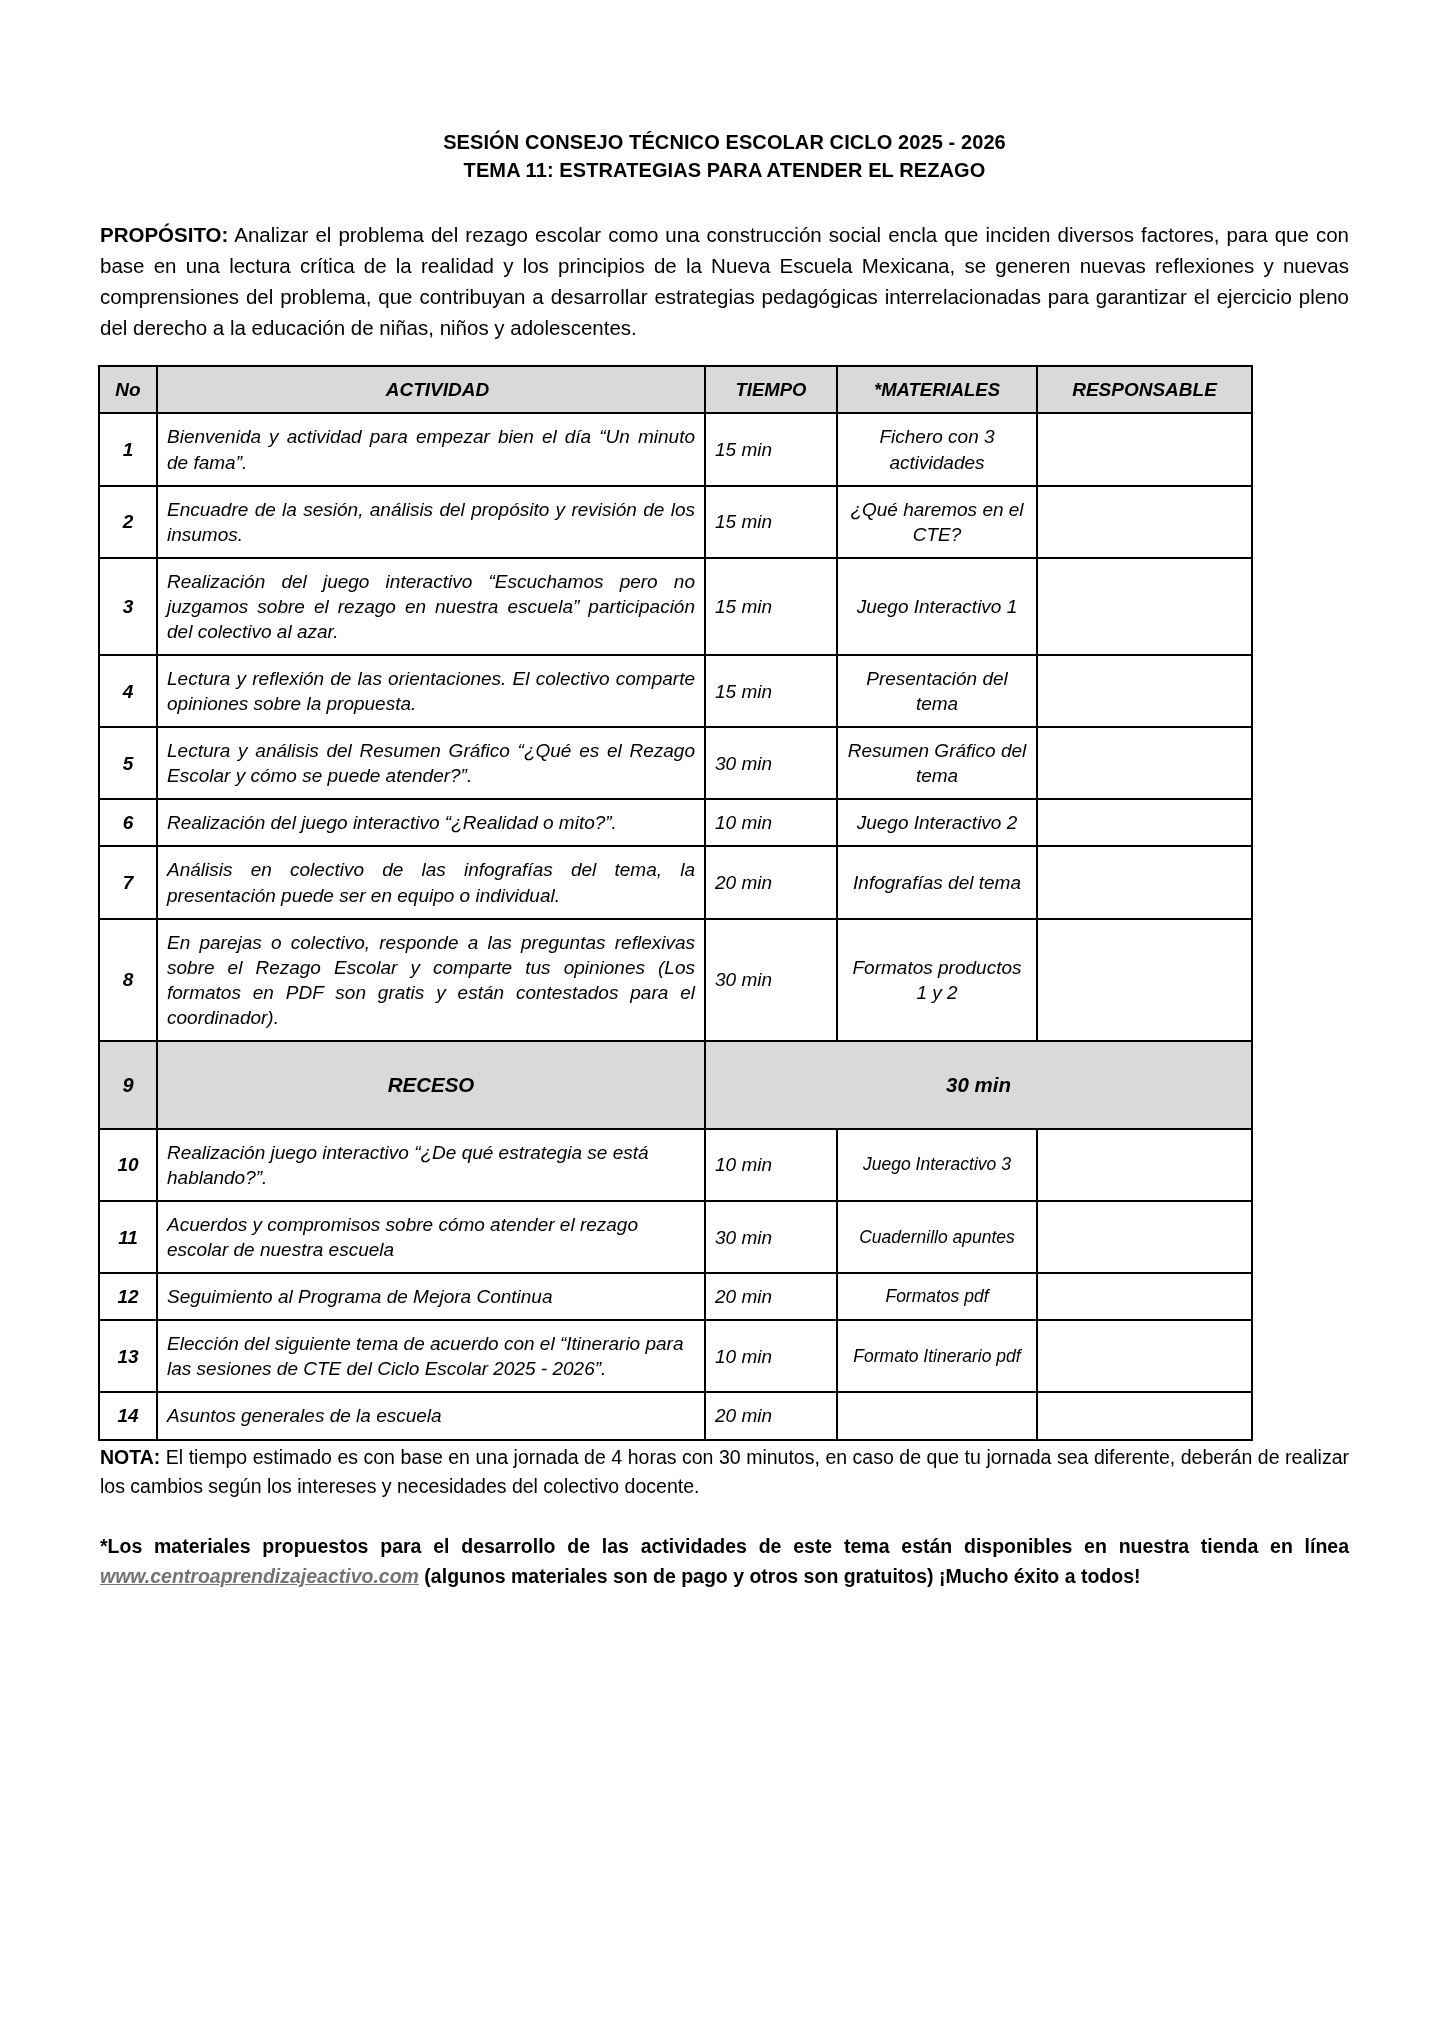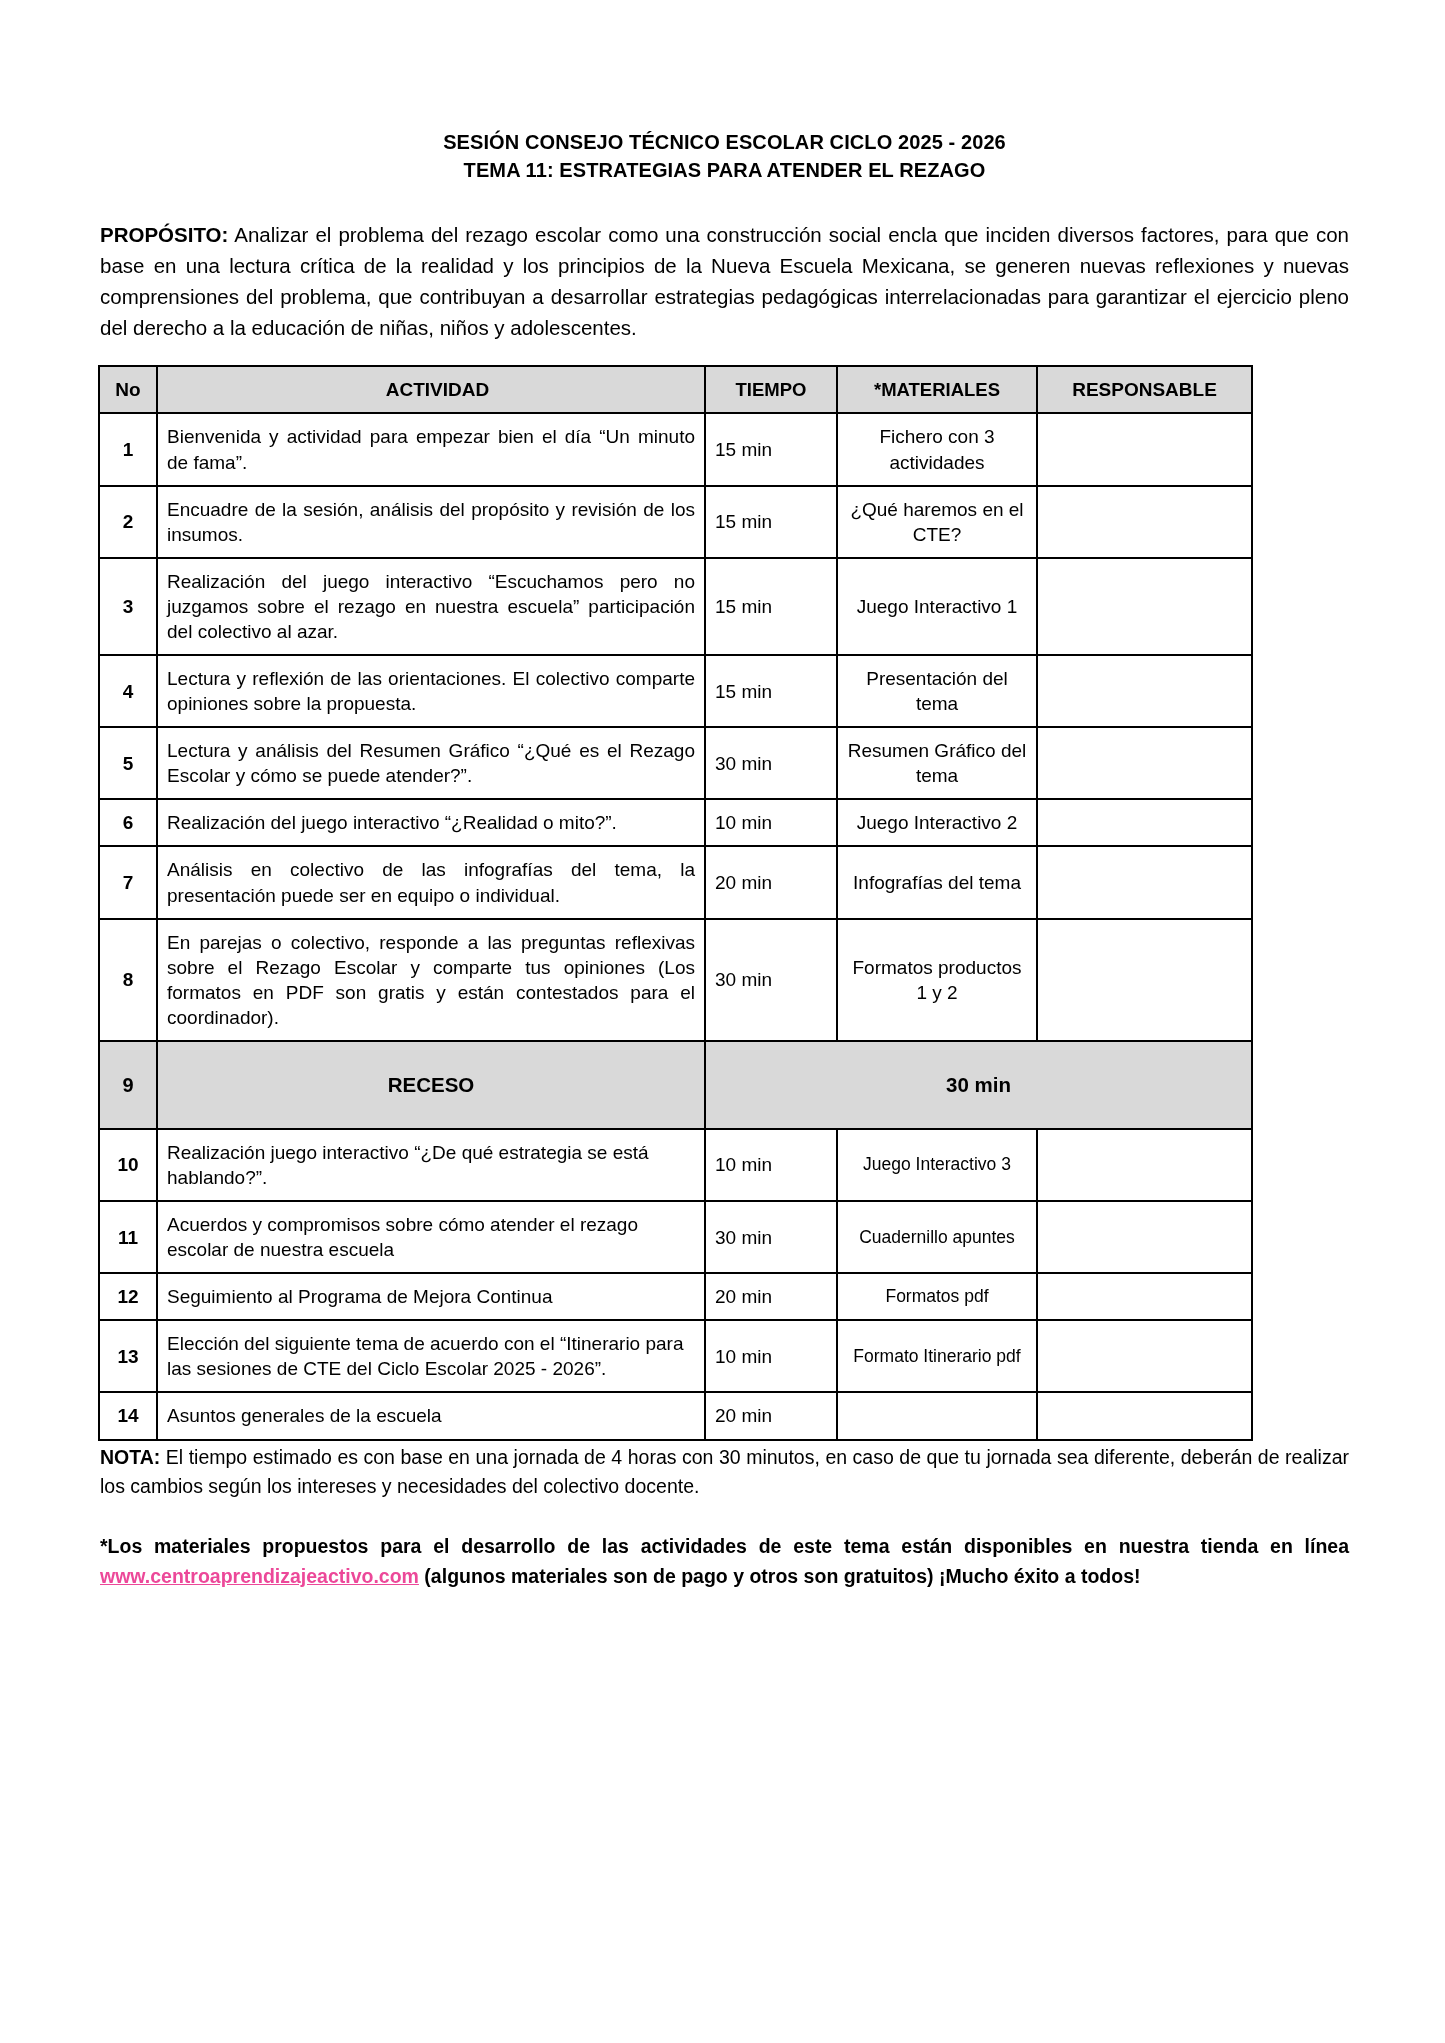--- a/index.html
+++ b/index.html
@@ -42,20 +42,21 @@
   }
   .purpose .lead { font-weight: bold; }
 
   
   table.agenda {
     margin-top: 22px;
     border-collapse: collapse;
     table-layout: fixed;
     width: 1031px;
     margin-left: -2px;
+    font-style: italic;
   }
   table.agenda td, table.agenda th {
     border: 2px solid #000000;
     vertical-align: middle;
     padding: 10px 9px;
     font-size: 19px;
     line-height: 1.32;
     background: #ffffff;
   }
   thead th {
@@ -264,15 +265,15 @@
         <td class="c-tiempo">20 min</td>
         <td class="c-mat small"></td>
         <td class="c-resp"></td>
       </tr>
 
     </tbody>
   </table>
 
   <p class="note"><span class="lead">NOTA:</span><span> El tiempo estimado es con base en una jornada de 4 horas con 30 minutos, en caso de que tu jornada sea diferente, deberán de realizar los cambios según los intereses y necesidades del colectivo docente.</span></p>
 
-  <p class="store-note"><span>*Los materiales propuestos para el desarrollo de las actividades de este tema están disponibles en nuestra tienda en línea </span><a class="link" href="#" style="color: #ec4899;">www.centroaprendizajeactivo.com</a><span> (algunos materiales son de pago y otros son gratuitos) ¡Mucho éxito a todos!</span></p>
+  <p class="store-note"><span>*Los materiales propuestos para el desarrollo de las actividades de este tema están disponibles en nuestra tienda en línea </span><a class="link" href="#" style="color: #737373; font-style: italic;">www.centroaprendizajeactivo.com</a><span> (algunos materiales son de pago y otros son gratuitos) ¡Mucho éxito a todos!</span></p>
 
 </div>
 
 </body></html>

